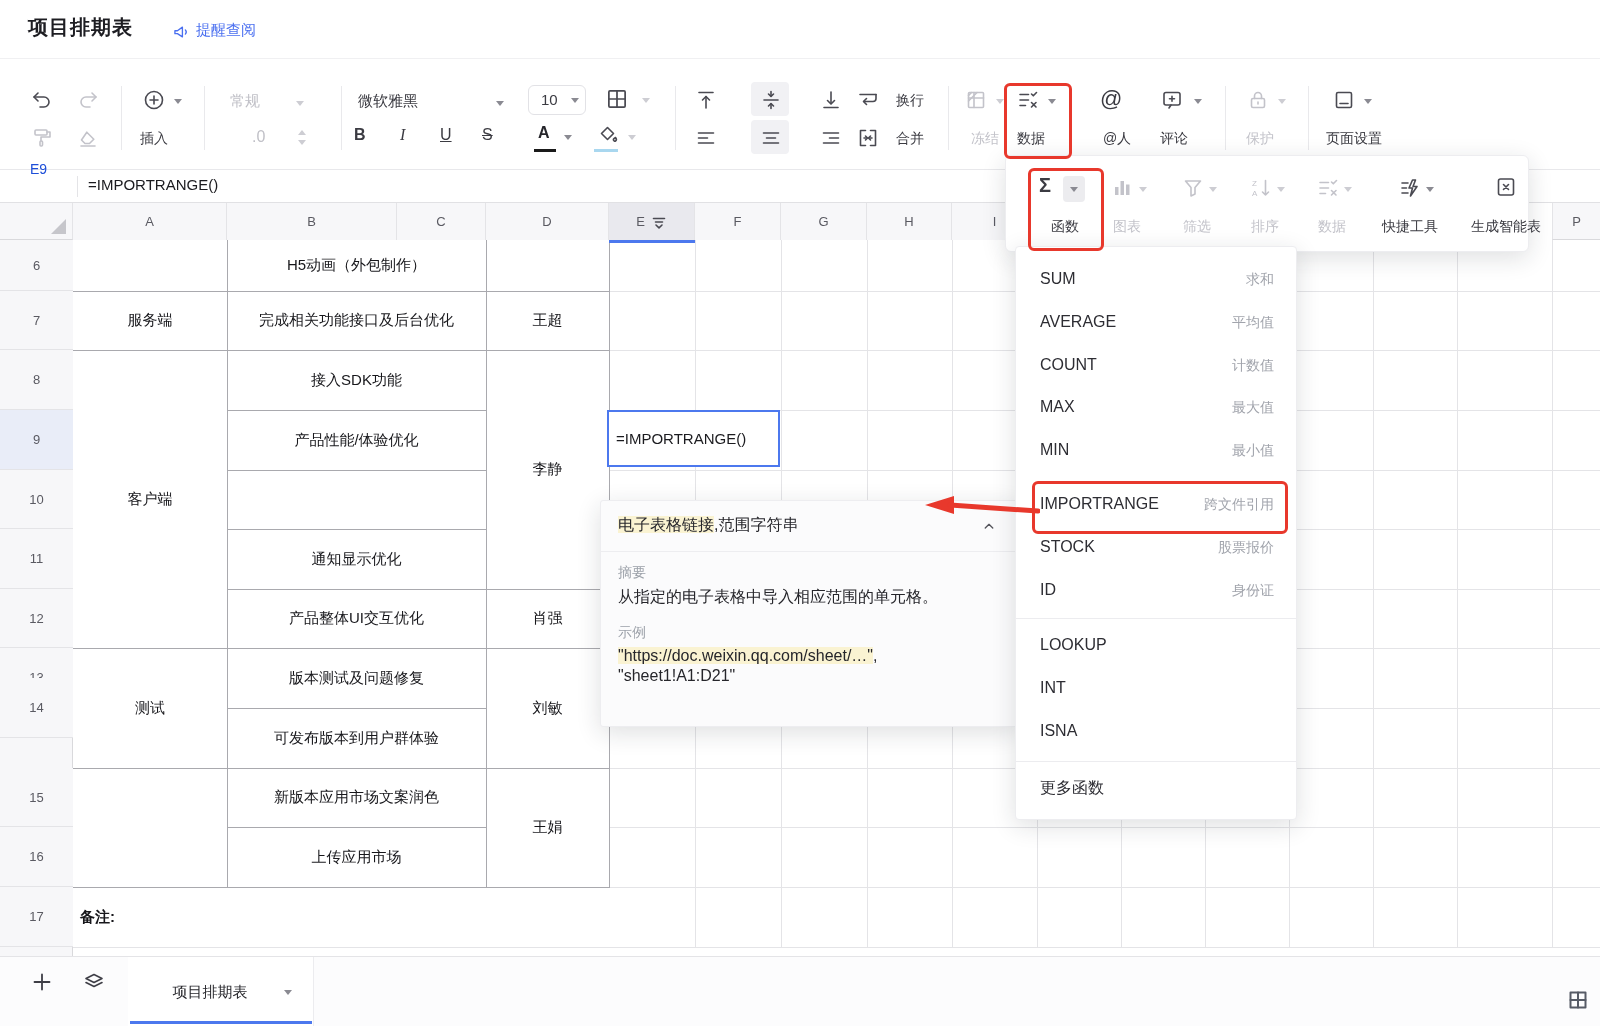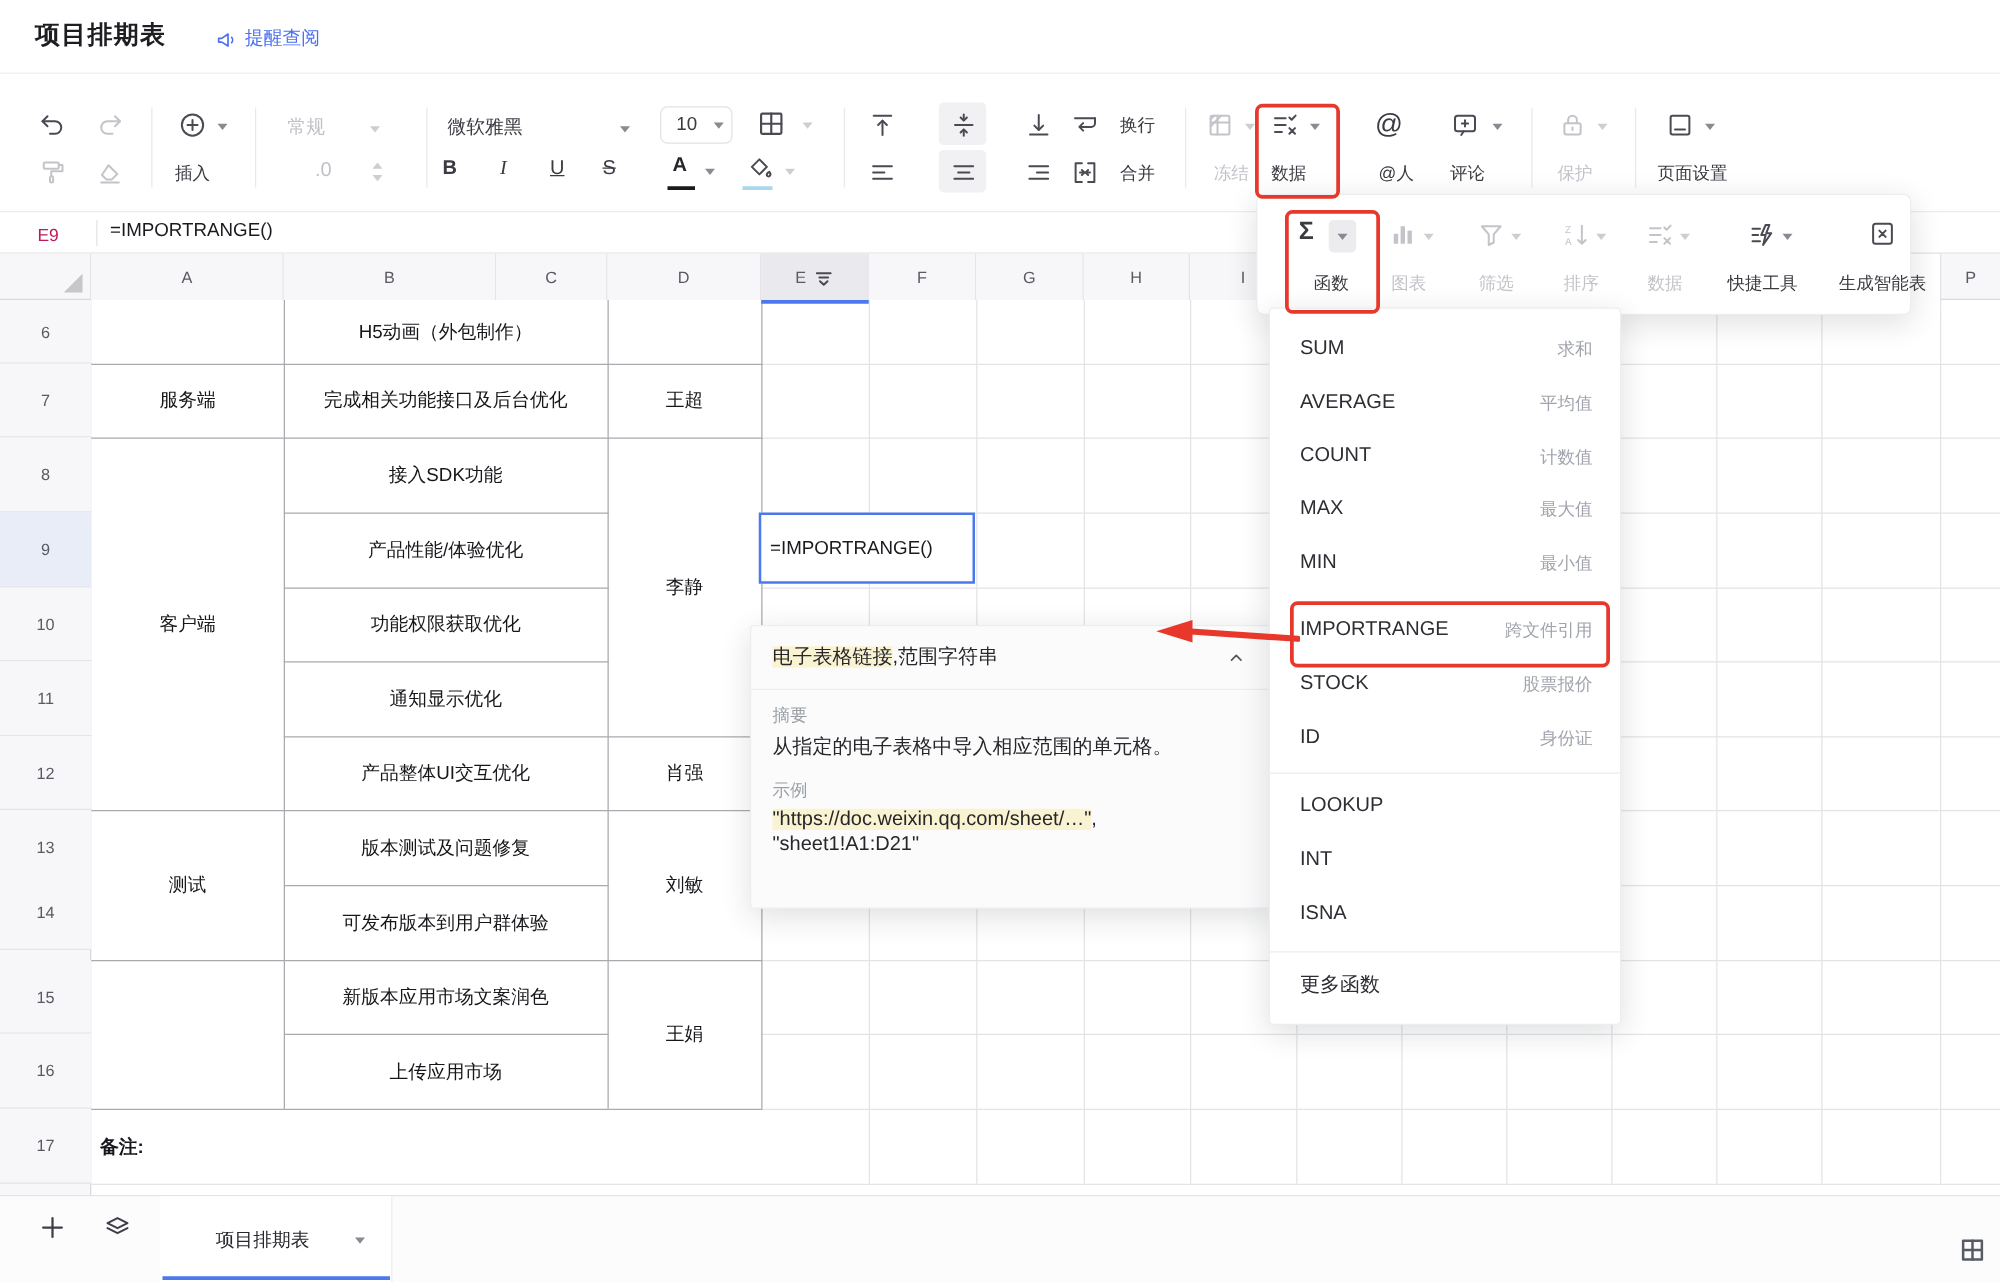--- a/index.html
+++ b/index.html
@@ -227,21 +227,21 @@
   <span class="abs" style="left:1332px;top:88px;">
     <svg width="24" height="24" viewBox="0 0 24 24">
         <rect x="4.5" y="4.5" width="15" height="15" rx="1.5"></rect>
         <path d="M8 15.5h8"></path>
       </svg>
     </span>
   <span class="caret" style="left:1364px;top:99px;"></span>
   <div class="lab" style="left:1318px;top:130px;width:72px;">页面设置</div>
 
   <div class="abs" style="left:0;top:170px;width:1600px;height:33px;background:#fff;border-bottom:1px solid #e1e1e4;box-sizing:border-box;"></div>
-  <div class="abs" style="left:0;top:180px;width:77px;text-align:center;font-size:14px;color:#be185d;">E9</div>
+  <div class="abs" style="left:0;top:161px;width:77px;text-align:center;font-size:14px;color:#1d4ed8;">E9</div>
   <div class="abs" style="left:77px;top:176px;width:1px;height:21px;background:#e4e4e7;"></div>
   <div class="abs" style="left:88px;top:176px;font-size:15px;color:#1b1b1f;">=IMPORTRANGE()</div>
 
   <div class="abs" style="left:0;top:203px;width:1037px;height:37px;background:#f7f7f9;border-bottom:1px solid #d9d9dc;box-sizing:border-box;"></div>
   <div class="colhdr" style="left:0;width:73px;border-bottom:1px solid #d9d9dc;">
     <span style="position:absolute;right:6px;bottom:5px;width:0;height:0;border-left:15px solid transparent;border-bottom:15px solid #c6c6cb;"></span>
   </div>
   <div class="colhdr" style="left:73px;width:154px;">A</div>
   <div class="colhdr" style="left:227px;width:170px;">B</div>
   <div class="colhdr" style="left:397px;width:89px;">C</div>
@@ -263,21 +263,21 @@
 
   <div class="abs" style="left:0;top:240px;width:73px;height:716px;background:#f7f7f9;border-right:1px solid #d9d9dc;box-sizing:border-box;"></div>
   <div class="rowhdr" style="top:240px;height:51px;">6</div>
   <div class="rowhdr" style="top:291px;height:59px;">7</div>
   <div class="rowhdr" style="top:350px;height:60px;">8</div>
   <div class="rowhdr" style="top:410px;height:60px;background:#e9edf8;">9</div>
   <div class="rowhdr" style="top:470px;height:59px;">10</div>
   <div class="rowhdr" style="top:529px;height:60px;">11</div>
   <div class="rowhdr" style="top:589px;height:59px;">12</div>
   <div class="rowhdr" style="top:648px;height:60px;">13</div>
-  <div class="rowhdr" style="top:700px;height:60px;">14</div>
+  <div class="rowhdr" style="top:678px;height:60px;">14</div>
   <div class="rowhdr" style="top:768px;height:59px;">15</div>
   <div class="rowhdr" style="top:827px;height:60px;">16</div>
   <div class="rowhdr" style="top:887px;height:60px;">17</div>
 
   <div class="gl" style="left:695px;top:240px;width:1px;height:707px;"></div>
   <div class="gl" style="left:781px;top:240px;width:1px;height:707px;"></div>
   <div class="gl" style="left:867px;top:240px;width:1px;height:707px;"></div>
   <div class="gl" style="left:952px;top:240px;width:1px;height:707px;"></div>
   <div class="gl" style="left:1037px;top:240px;width:1px;height:707px;"></div>
   <div class="gl" style="left:1121px;top:240px;width:1px;height:707px;"></div>
@@ -317,21 +317,20 @@
   <div class="abs" style="left:609px;top:240px;width:86px;height:3px;background:#4c78ee;z-index:15;"></div>
 
   <div class="cell" style="left:227px;top:240px;width:259px;height:51px;">H5动画（外包制作）</div>
   <div class="cell" style="left:73px;top:291px;width:154px;height:59px;">服务端</div>
   <div class="cell" style="left:486px;top:291px;width:123px;height:59px;">王超</div>
   <div class="cell" style="left:227px;top:291px;width:259px;height:59px;">完成相关功能接口及后台优化</div>
   <div class="cell" style="left:73px;top:350px;width:154px;height:298px;">客户端</div>
   <div class="cell" style="left:227px;top:350px;width:259px;height:60px;">接入SDK功能</div>
   <div class="cell" style="left:486px;top:350px;width:123px;height:239px;">李静</div>
   <div class="cell" style="left:227px;top:410px;width:259px;height:60px;">产品性能/体验优化</div>
-  <div class="cell" style="left:227px;top:470px;width:259px;height:59px;">功能权限获取优化</div>
   <div class="cell" style="left:227px;top:529px;width:259px;height:60px;">通知显示优化</div>
   <div class="cell" style="left:227px;top:589px;width:259px;height:59px;">产品整体UI交互优化</div>
   <div class="cell" style="left:486px;top:589px;width:123px;height:59px;">肖强</div>
   <div class="cell" style="left:73px;top:648px;width:154px;height:120px;">测试</div>
   <div class="cell" style="left:227px;top:648px;width:259px;height:60px;">版本测试及问题修复</div>
   <div class="cell" style="left:227px;top:708px;width:259px;height:60px;">可发布版本到用户群体验</div>
   <div class="cell" style="left:486px;top:648px;width:123px;height:120px;">刘敏</div>
   <div class="cell" style="left:227px;top:768px;width:259px;height:59px;">新版本应用市场文案润色</div>
   <div class="cell" style="left:486px;top:768px;width:123px;height:119px;">王娟</div>
   <div class="cell" style="left:227px;top:827px;width:259px;height:60px;">上传应用市场</div>

